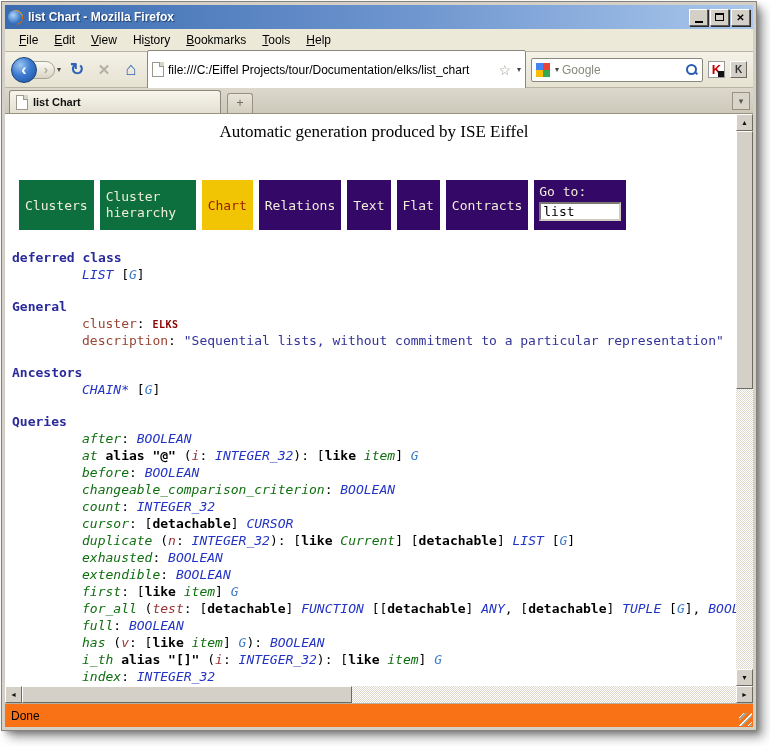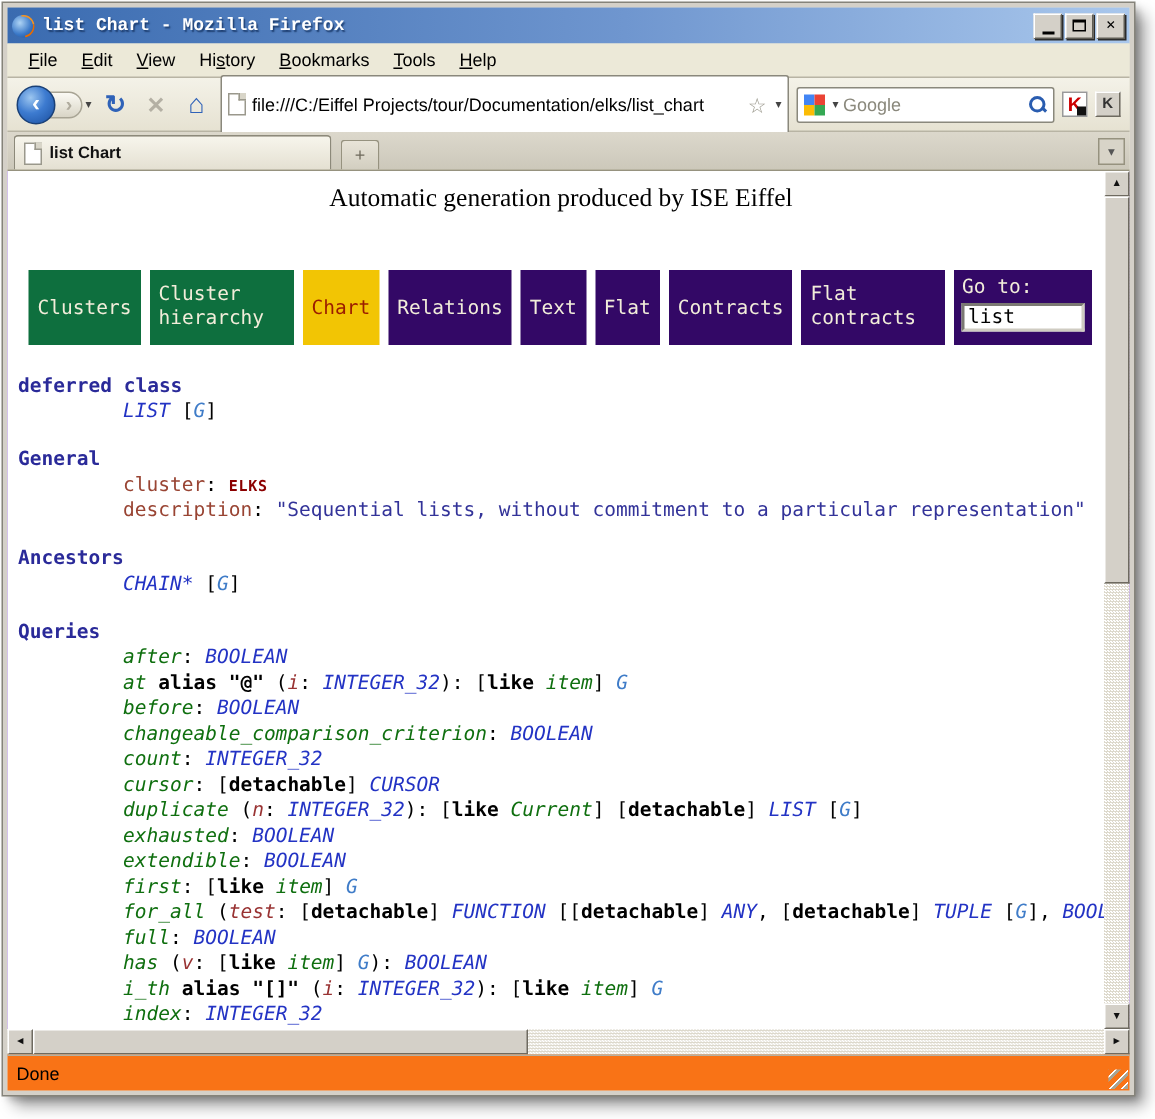--- a/index.html
+++ b/index.html
@@ -11,21 +11,20 @@
     position: absolute; left: 2px; top: 2px; width: 754px; height: 728px;
     border: 3px solid #d4d0c8;
     box-shadow: 0 0 0 1px #85837a, 7px 7px 10px rgba(0,0,0,.40), 3px 3px 5px rgba(0,0,0,.25);
     background: #ece9d8; display: flex; flex-direction: column;
   }
 
   
   .titlebar {
     height: 22px; flex: 0 0 22px; display: flex; align-items: center; padding: 12px 3px;
     background: linear-gradient(90deg, var(--titlebar-left) 0%, #6f96cf 55%, var(--titlebar-right) 100%);
-    font-family: Liberation Mono, monospace;
   }
   .ff-icon { width: 15px; height: 15px; border-radius: 50%; position: relative; overflow: hidden;
     background: radial-gradient(circle at 35% 35%, #aed4f5 0%, #3b79c8 55%, #16448c 100%); flex: 0 0 15px; }
   .ff-icon::after { content:""; position:absolute; left:-2px; top:-2px; width: 13px; height: 13px;
     border: 3px solid transparent; border-top-color:#f7931e; border-right-color:#e86c00; border-radius:50%;
     transform: rotate(35deg); }
   .title-text { color: #fff; font-size: 12px; font-weight: bold; margin-left: 5px;
     text-shadow: 1px 1px 1px #1d3e70; flex: 1; white-space: nowrap; overflow: hidden; }
   .win-btns { display: flex; gap: 2px; }
   .wbtn { width: 19px; height: 17px; background: #d4d0c8; border: 1px solid;
@@ -238,21 +237,20 @@
       <div class="page">
         <div class="page-heading">Automatic generation produced by ISE Eiffel</div>
         <div class="nav-row">
             <div class="nav-btn green">Clusters</div>
             <div class="nav-btn green two-line">Cluster hierarchy</div>
             <div class="nav-btn yellow active">Chart</div>
             <div class="nav-btn purple">Relations</div>
             <div class="nav-btn purple">Text</div>
             <div class="nav-btn purple">Flat</div>
             <div class="nav-btn purple">Contracts</div>
-            <div class="nav-btn purple two-line">Flat contracts</div>
             <div class="goto">
             <div class="goto-label">Go to:</div>
             <input class="goto-input" value="list" style="">
           </div>
         </div>
         <div class="doc-content">
             <div class="section">
               <div class="sec-heading">deferred class</div>
               <div class="code-line"><span class="seg-c">LIST</span><span class="seg-p"> [</span><span class="seg-g">G</span><span class="seg-p">]</span></div>
             </div>

